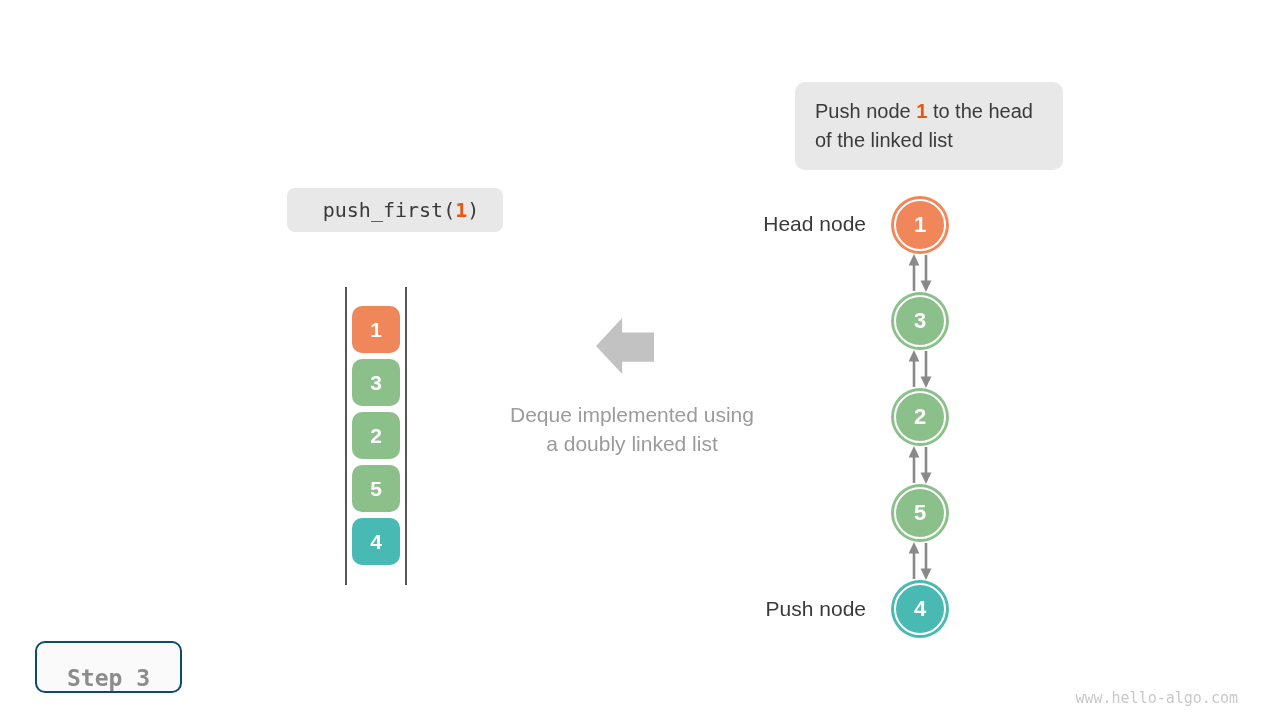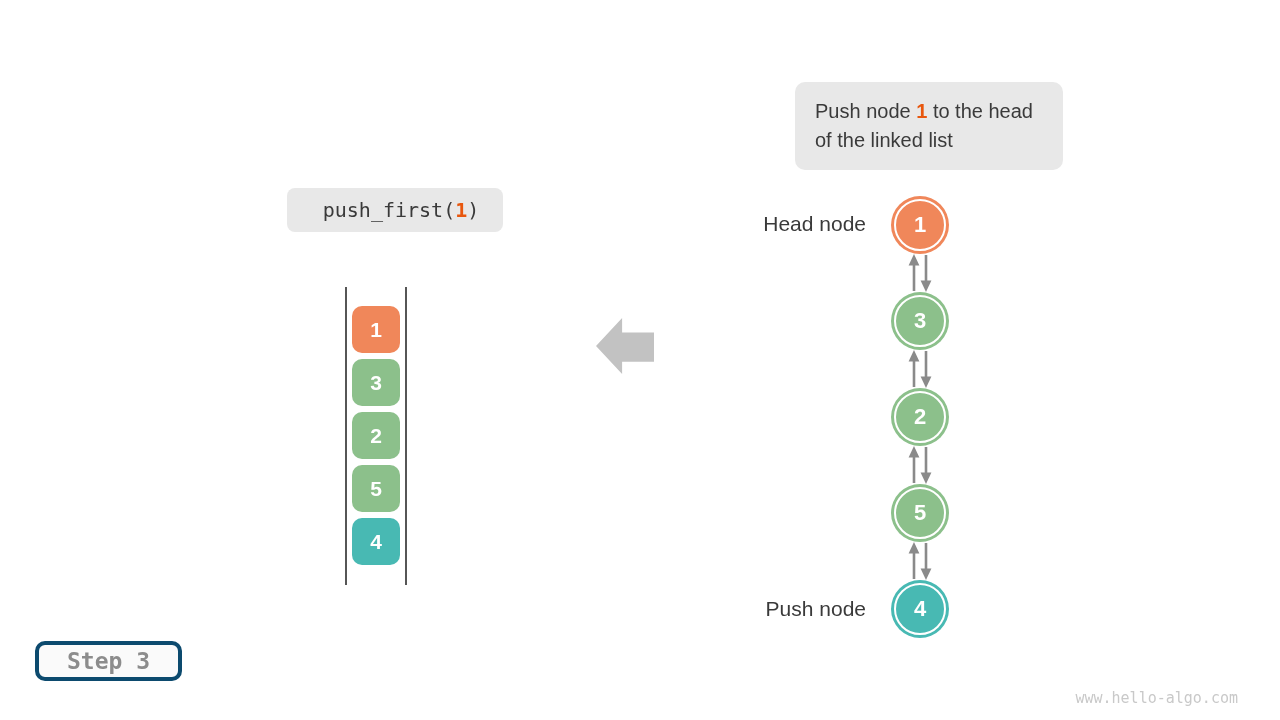--- a/index.html
+++ b/index.html
@@ -82,23 +82,23 @@
     position:absolute; inset:3px; border-radius:50%;
     border:2.5px solid #ffffff;
     display:flex; align-items:center; justify-content:center;
   }
   .ll-node-value { color:#ffffff; font-size:22px; font-weight:bold; }
   .ll-connector { flex:0 0 auto; display:block; }
 
   
   .step-badge {
     position:absolute; left:35px; top:641px;
-    width:147px; height:40px;
-    background:#fafafa; border:4px solid #0c4a6e; border-radius:10px;
-    display:flex; align-items:center; justify-content:center;
+    width:147px; height:52px;
+    background:#fafafa; border:2px solid #0c4a6e; border-radius:10px;
+    display:flex; align-items:flex-end; justify-content:center;
     font-family:"DejaVu Sans Mono", monospace;
     font-size:23px; font-weight:bold; color:#8c8c8c;
   }
 
   
   .watermark {
     position:absolute; right:42px; top:677px;
     font-family:"DejaVu Sans Mono", monospace;
     font-size:15px; color:#c9c9c9;margin-top:12px;
   }
@@ -139,20 +139,22 @@
 
       <div class="stack-item" style="background-color: rgb(72, 185, 179);">
         <span>4</span>
       </div>
     </div>
 </div>
 
 <div class="block-arrow"></div>
 
 <div class="caption">
+  <div>Deque implemented using</div>
+  <div>a doubly linked list</div>
 </div>
 
 <div class="side-label head">Head node</div>
 <div class="side-label tail">Push node</div>
 
 <div class="ll-column">
 
     <div class="ll-node" style="background-color: rgb(240, 135, 90);">
       <div class="ll-node-inner" style="background-color: rgb(240, 135, 90);">
         <span class="ll-node-value">1</span>

